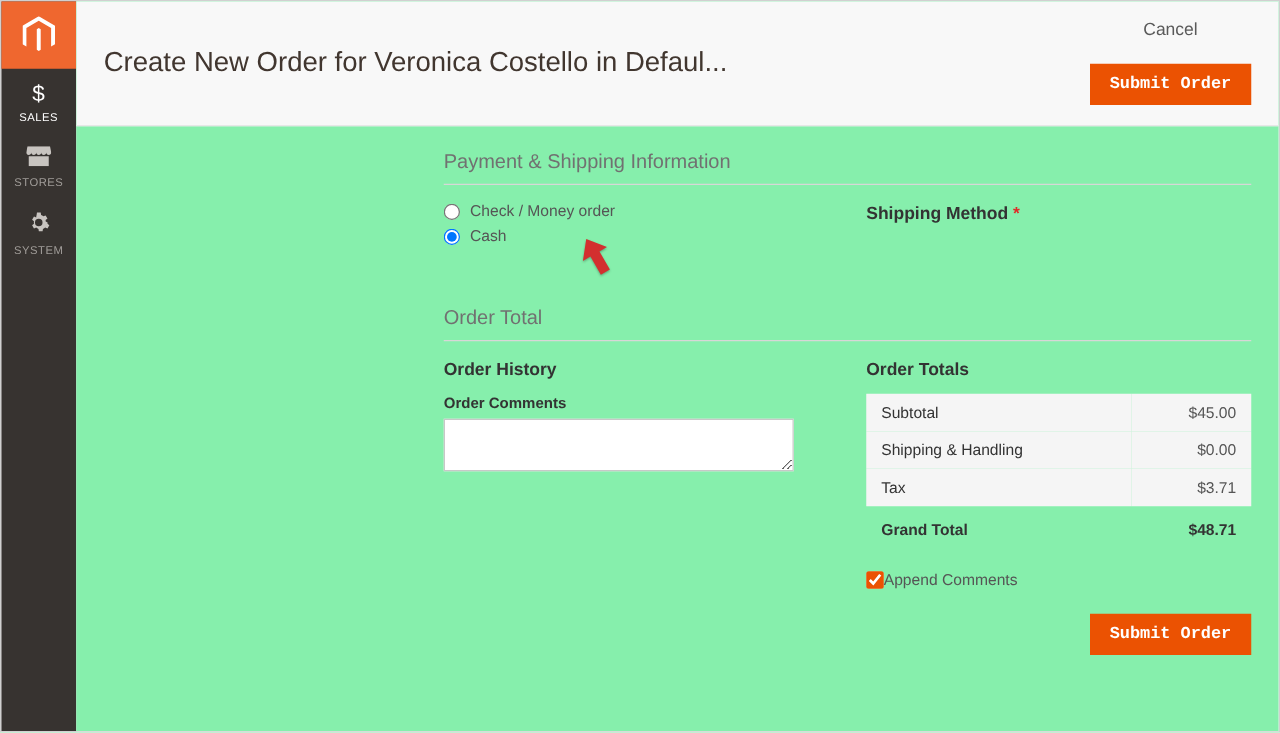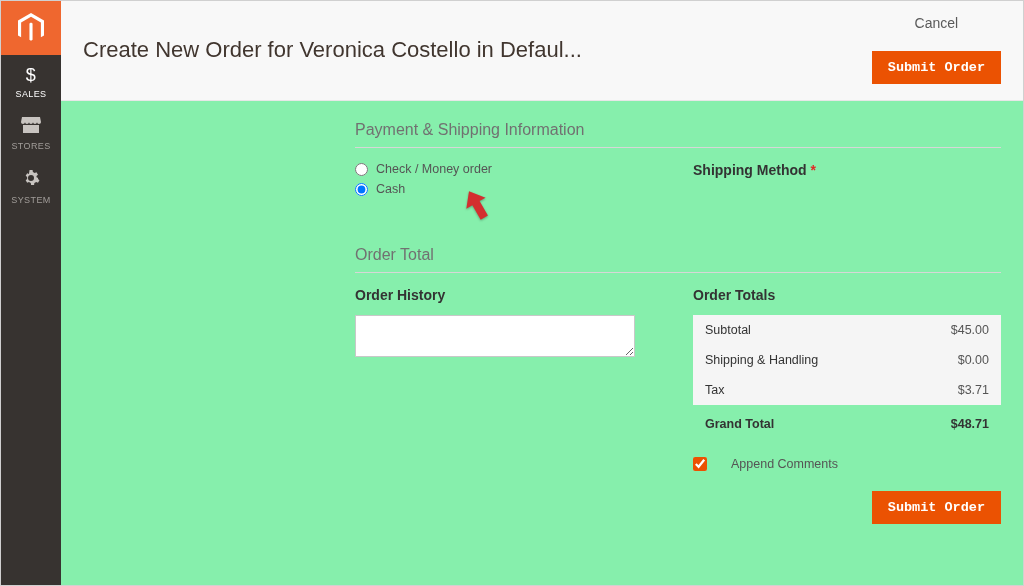--- a/index.html
+++ b/index.html
@@ -177,21 +177,21 @@
     padding: 8px 12px;
   }
   .totals tr.shaded { background: #f5f5f5; }
   .totals td.amount { text-align: right; color: #555; }
   .totals tr.grand td { font-weight: 700; color: #333; padding-top: 12px; }
 
   .checks { margin-top: 18px; }
   .check-row {
     display: flex;
     align-items: center;
-    gap: 24px;
+    gap: 0;
     font-size: 12.5px;
     color: #555;
     margin-bottom: 10px;
     cursor: pointer;
   }
   .check-row input[type="checkbox"] {
     width: 14px; height: 14px;
     accent-color: #eb5202;
   }
 
@@ -275,20 +275,21 @@
           </div>
         </div>
 
         <div class="section-spacer"></div>
 
         <div class="section-title">Order Total</div>
         <div class="two-col">
 
           <div class="col">
             <div class="subsection-title">Order History</div>
+            <label class="field-label">Order Comments</label>
             <textarea class="comments" style=""></textarea>
           </div>
 
           <div class="col">
             <div class="subsection-title">Order Totals</div>
             <table class="totals">
               <tbody>
                   <tr class="shaded">
                 <td>Subtotal</td>
                 <td class="amount">$45.00</td>

